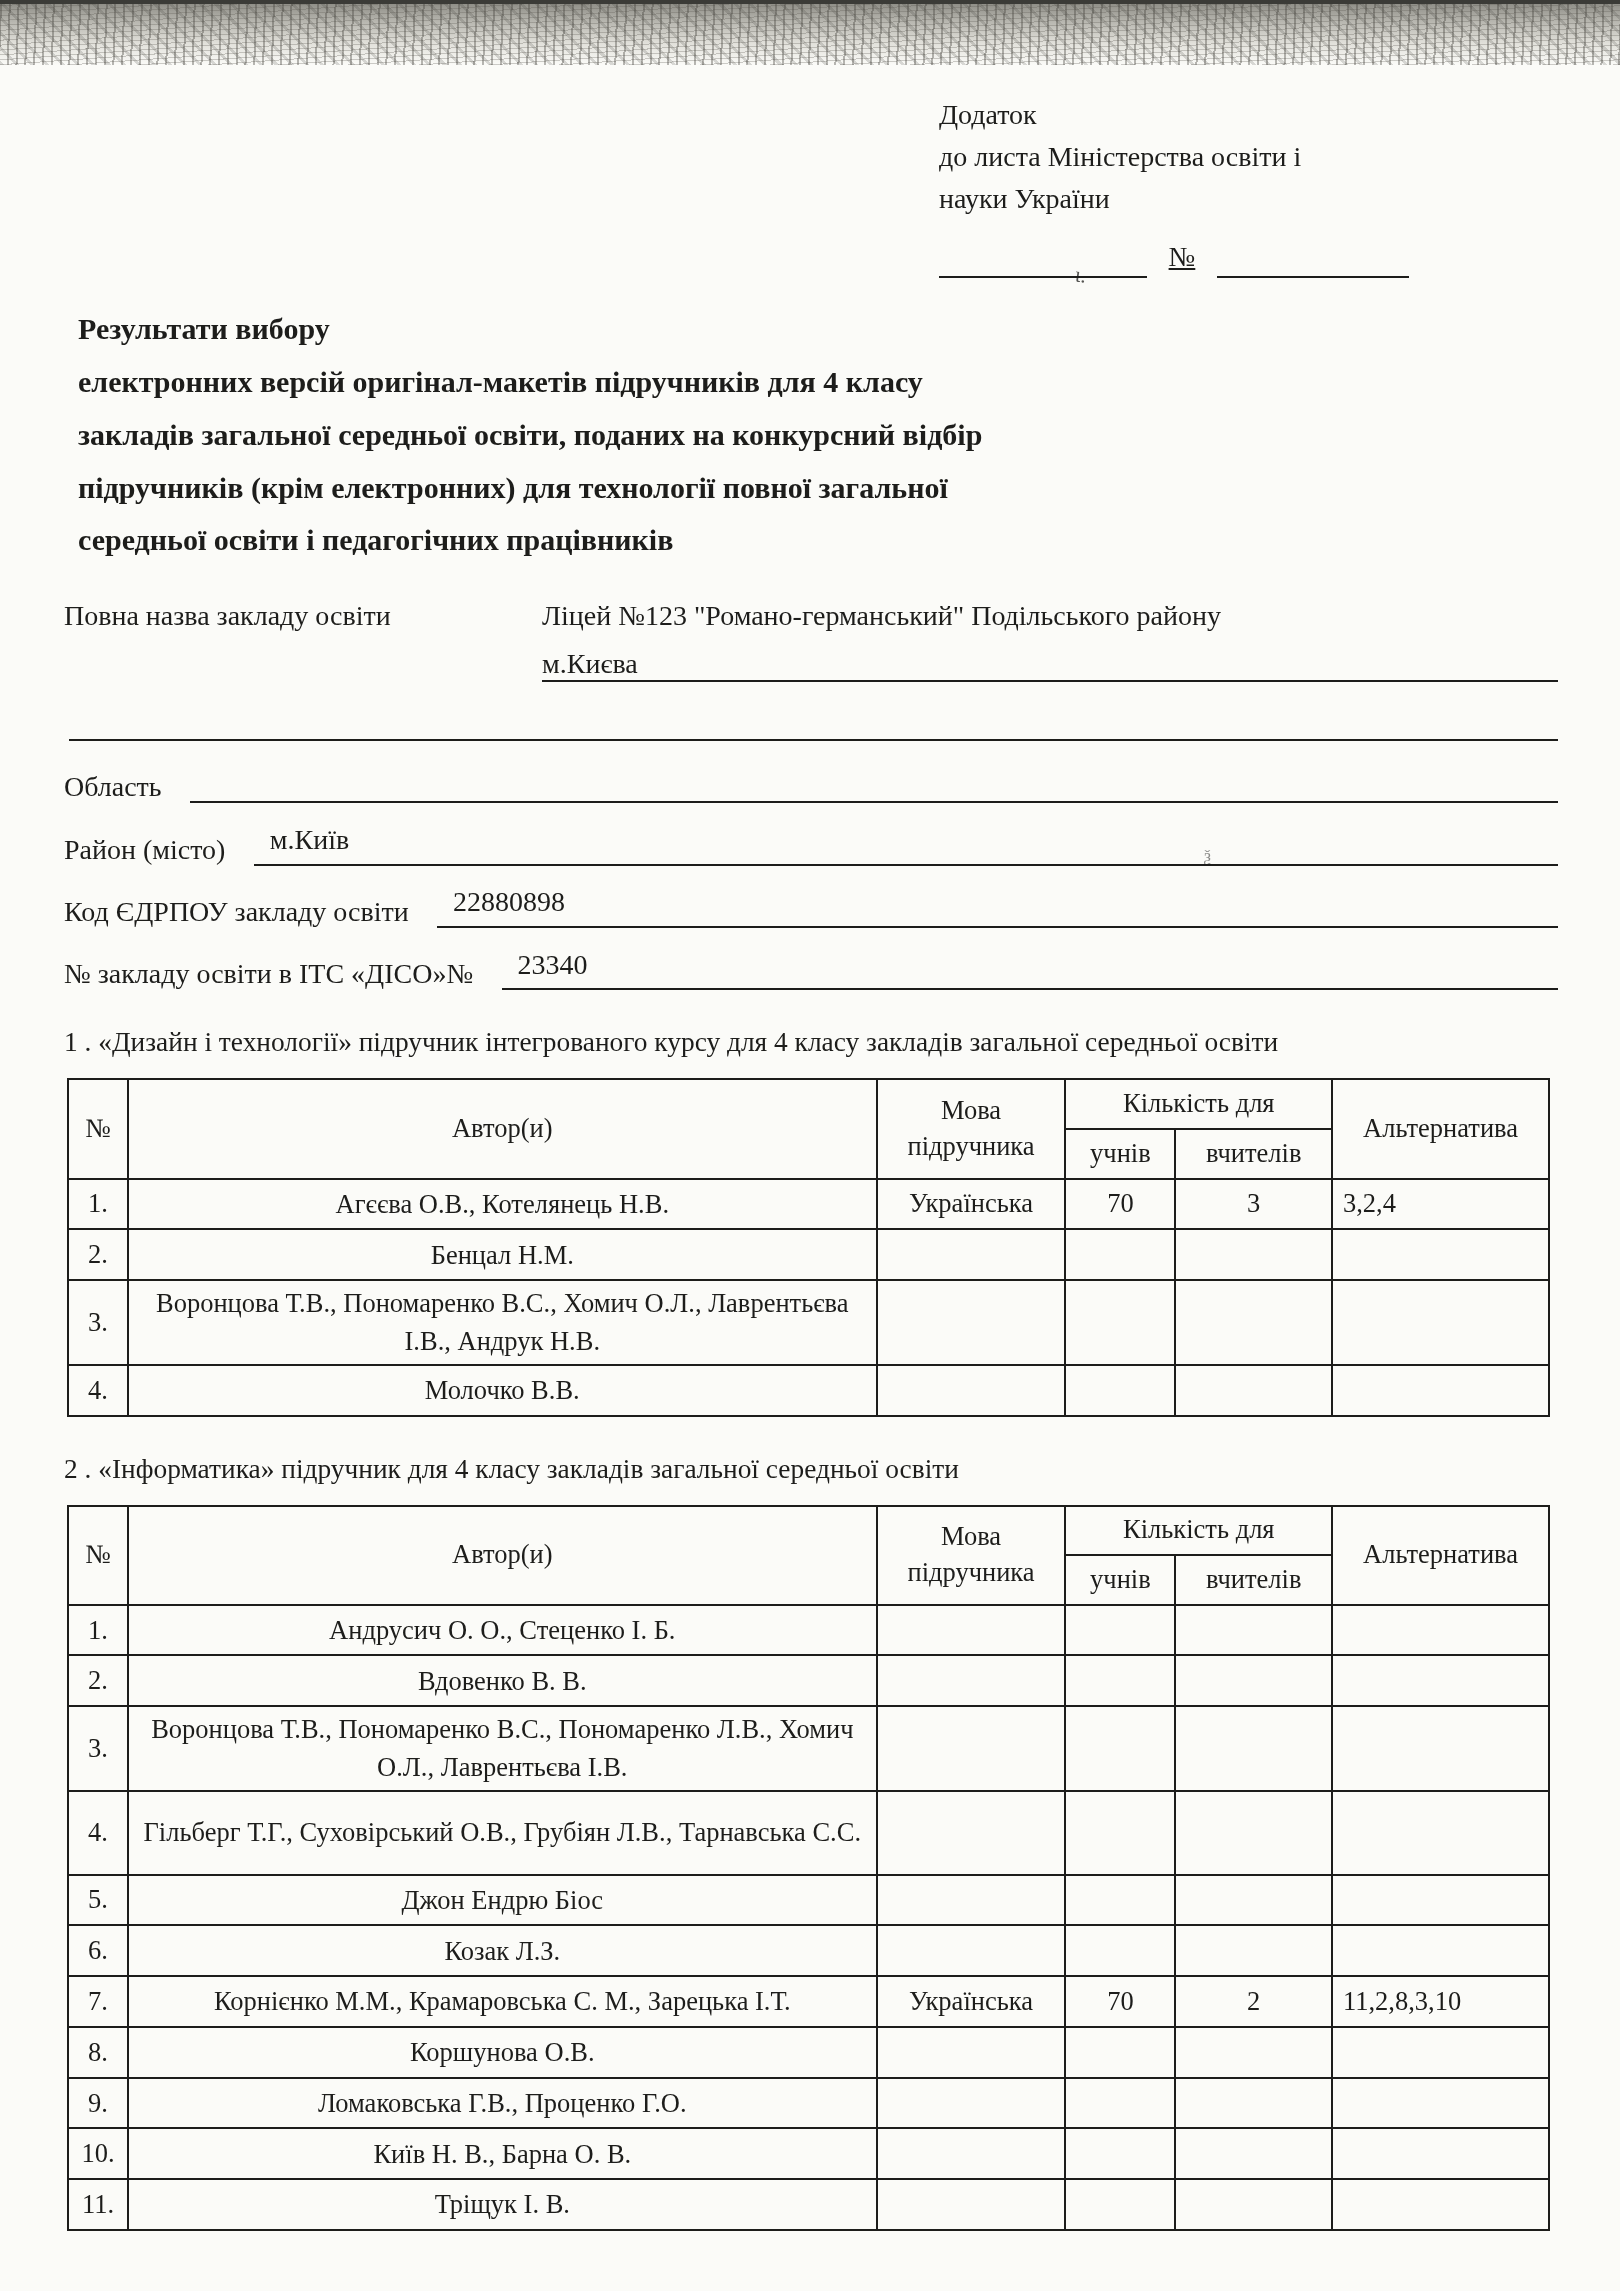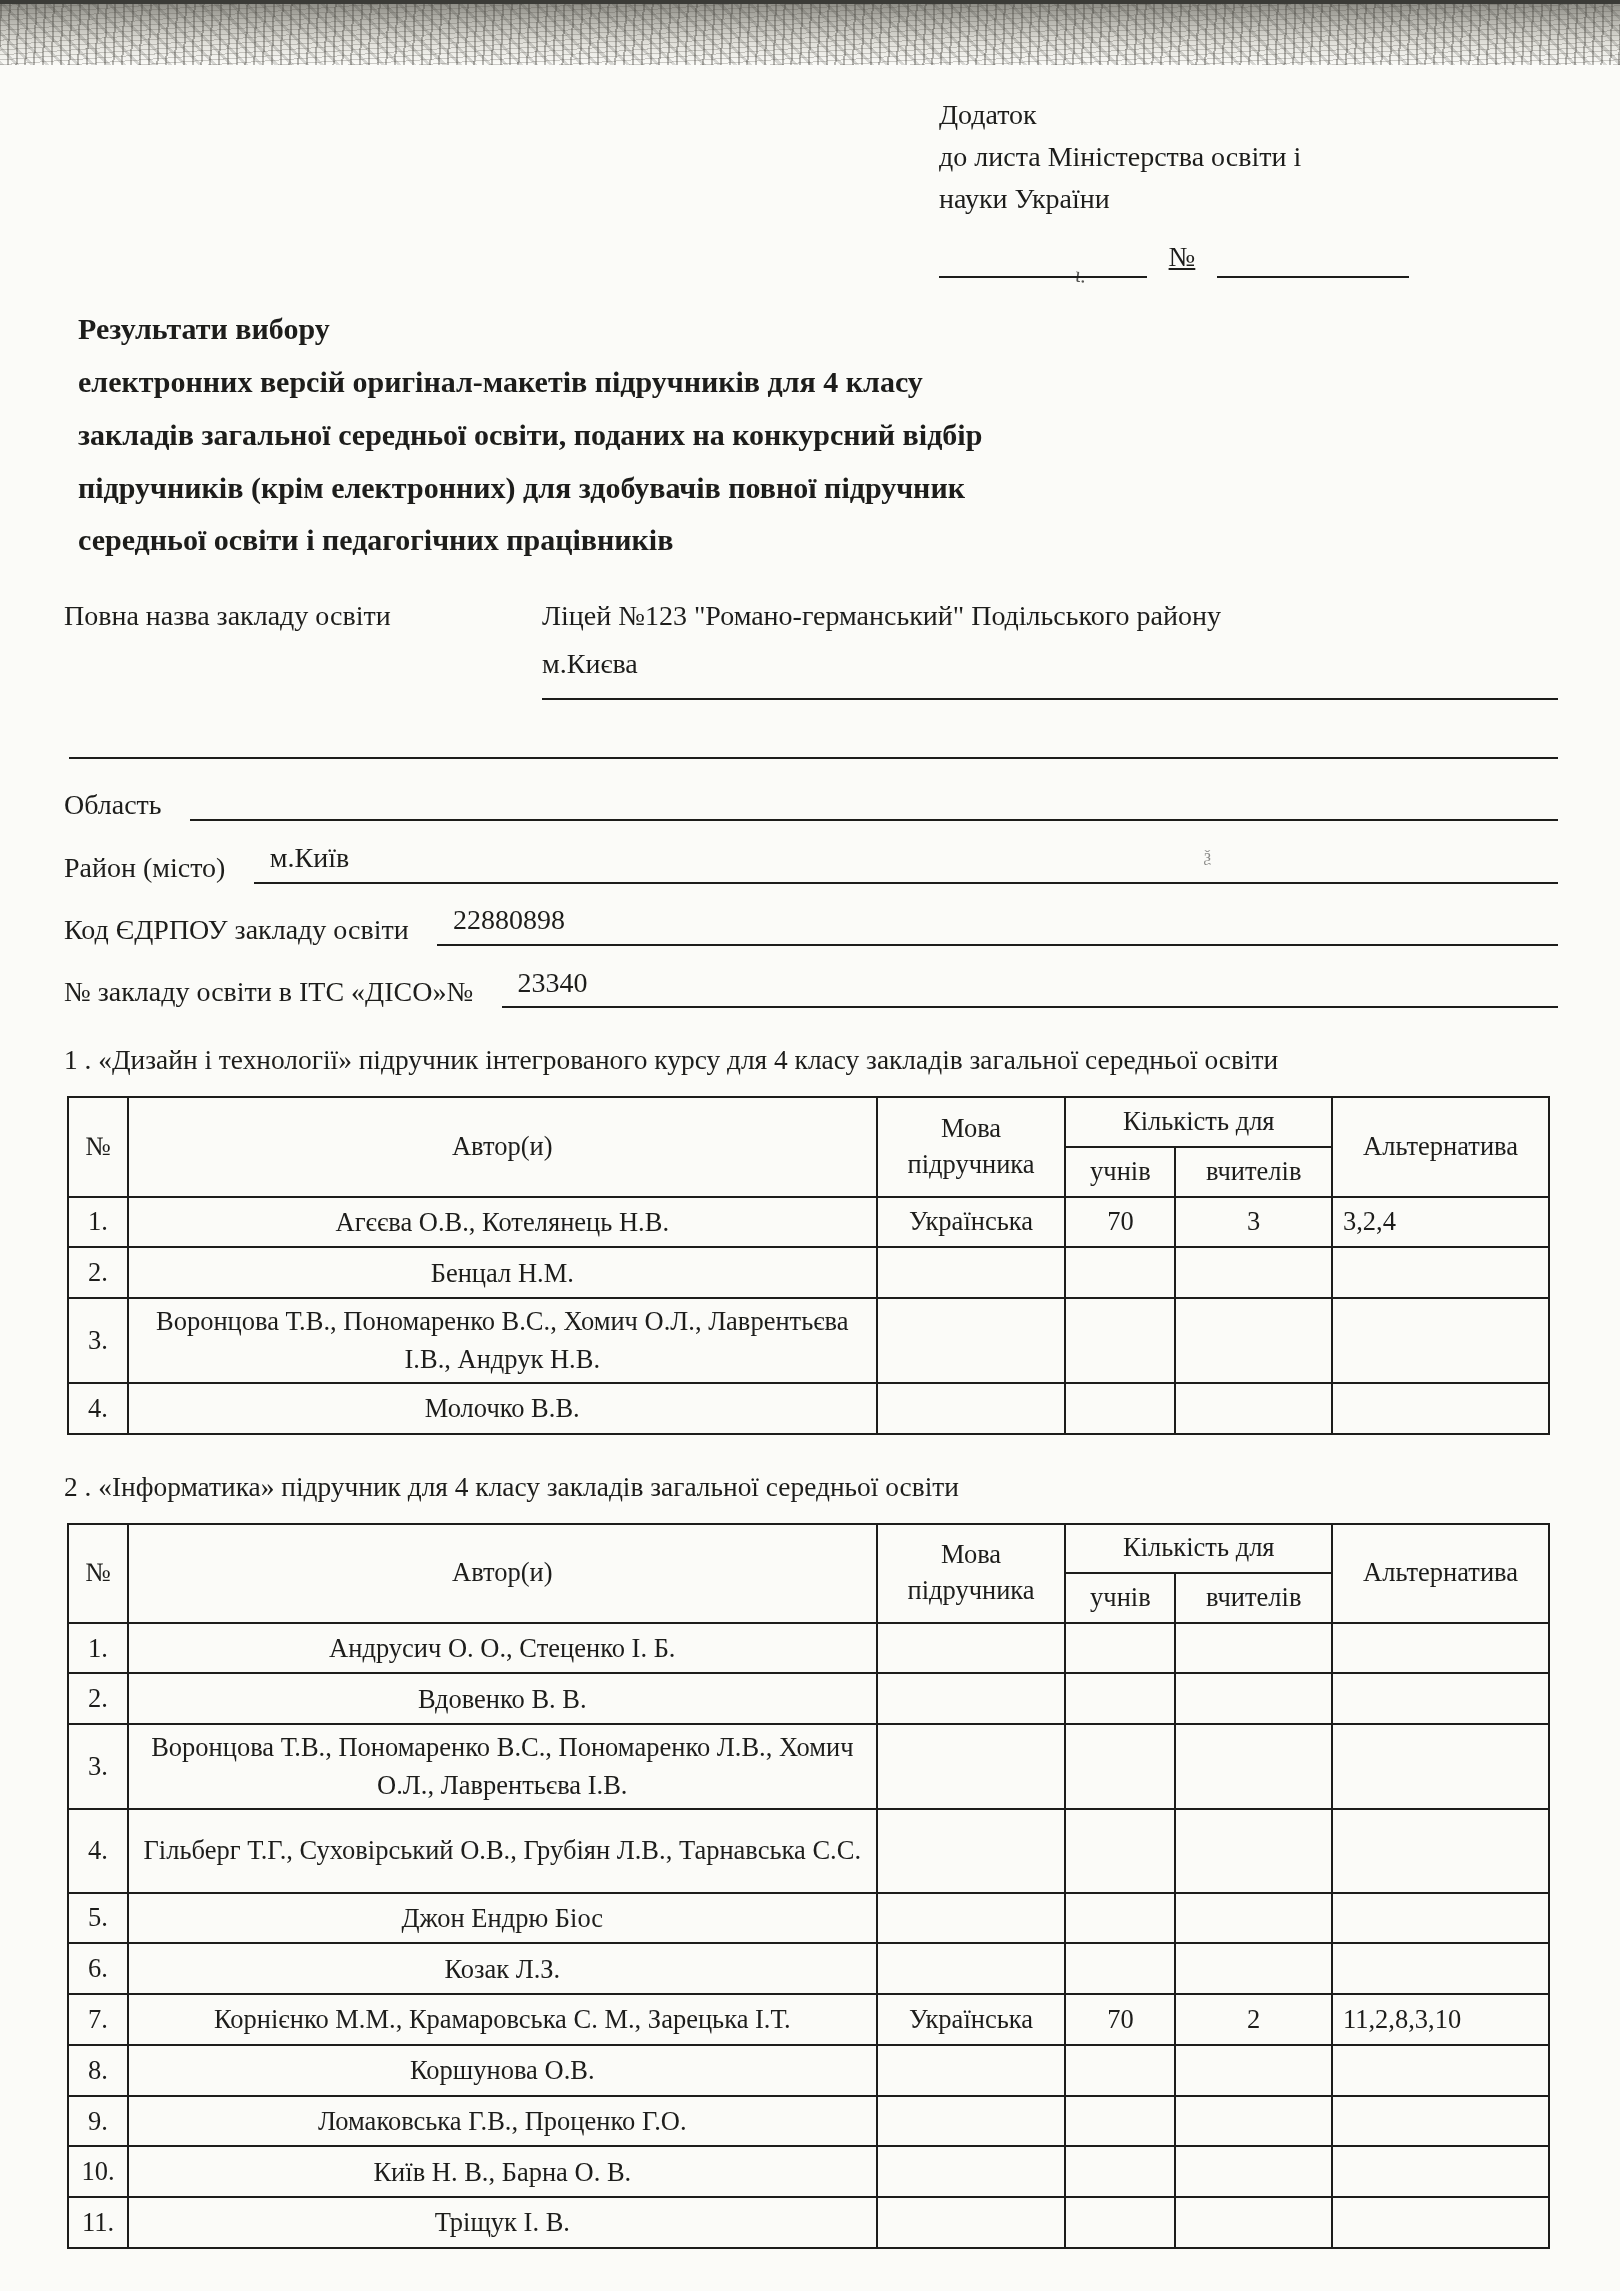--- a/index.html
+++ b/index.html
@@ -24,21 +24,21 @@
   .sig-line.a{width:208px;}
   .sig-line.b{width:192px;margin-left:15.7px;}
   .no-label{margin:0 5.9px 0 21.6px;text-decoration:underline;}
   .artifact{position:absolute;left:1075px;top:263px;font-size:21.6px;opacity:.75;transform:rotate(8deg);}
   .artifact2{position:absolute;left:1204px;top:845px;font-size:17.6px;opacity:.5;}
   .title{margin:25.5px 78px 0 78px;text-align:left;font-weight:bold;font-size:30px;line-height:1.76;}
   .form{margin:33px 62px 0 64px;font-size:28px;}
   .school-row{display:flex;}
   .school-label{width:443px;flex-shrink:0;}
   .school-value{flex:1;margin-left:35px;}
-  .school-value .l2{margin-top:15.7px;padding-bottom:18px;border-bottom:2.9px solid #1d1d1b;}
+  .school-value .l2{margin-top:15.7px;padding-bottom:0;border-bottom:2.9px solid #1d1d1b;}
   .blank-rule{border-bottom:2.9px solid #1d1d1b;height:43px;margin:13.7px 0 0 4.9px;}
   .form-row{display:flex;align-items:flex-end;margin-top:20.6px;gap:13px;}
   .form-row .lbl{white-space:nowrap;padding-right:15.7px;}
   .form-row .fill{flex:1;border-bottom:2.9px solid #1d1d1b;padding:0 0 2.9px 15.7px;min-height:37px;}
   .section-heading{margin:31px 62px 0 64px;font-size:27.4px;line-height:1.58;}
   table.sel{border-collapse:collapse;margin:13.7px 0 0 67px;width:1483px;border:2.9px solid #1d1d1b;}
   table.sel th,table.sel td{border:2px solid #1d1d1b;font-size:26.5px;font-weight:normal;padding:2.9px 9.8px;}
   table.sel thead th{text-align:center;vertical-align:middle;line-height:1.35;padding:5.9px 7.8px;}
   table.sel thead tr:last-child th{border-bottom:2.9px solid #1d1d1b;}
   td.c-num{text-align:center;}
@@ -64,21 +64,21 @@
       <span class="sig-line a"></span>
       <span class="no-label">№</span>
       <span class="sig-line b"></span>
     </div>
   </div>
 
   <div class="title">
     <div>Результати вибору</div>
     <div>електронних версій оригінал-макетів підручників для 4 класу</div>
     <div>закладів загальної середньої освіти, поданих на конкурсний відбір</div>
-    <div>підручників (крім електронних) для здобувачів повної підручник</div>
+    <div>підручників (крім електронних) для технології повної загальної</div>
     <div>середньої освіти і педагогічних працівників</div>
   </div>
 
   <div class="form">
     <div class="school-row">
       <div class="school-label">Повна назва закладу освіти</div>
       <div class="school-value">
         <div class="l1">Ліцей №123 "Романо-германський" Подільського району</div>
         <div class="l2">м.Києва</div>
       </div>

